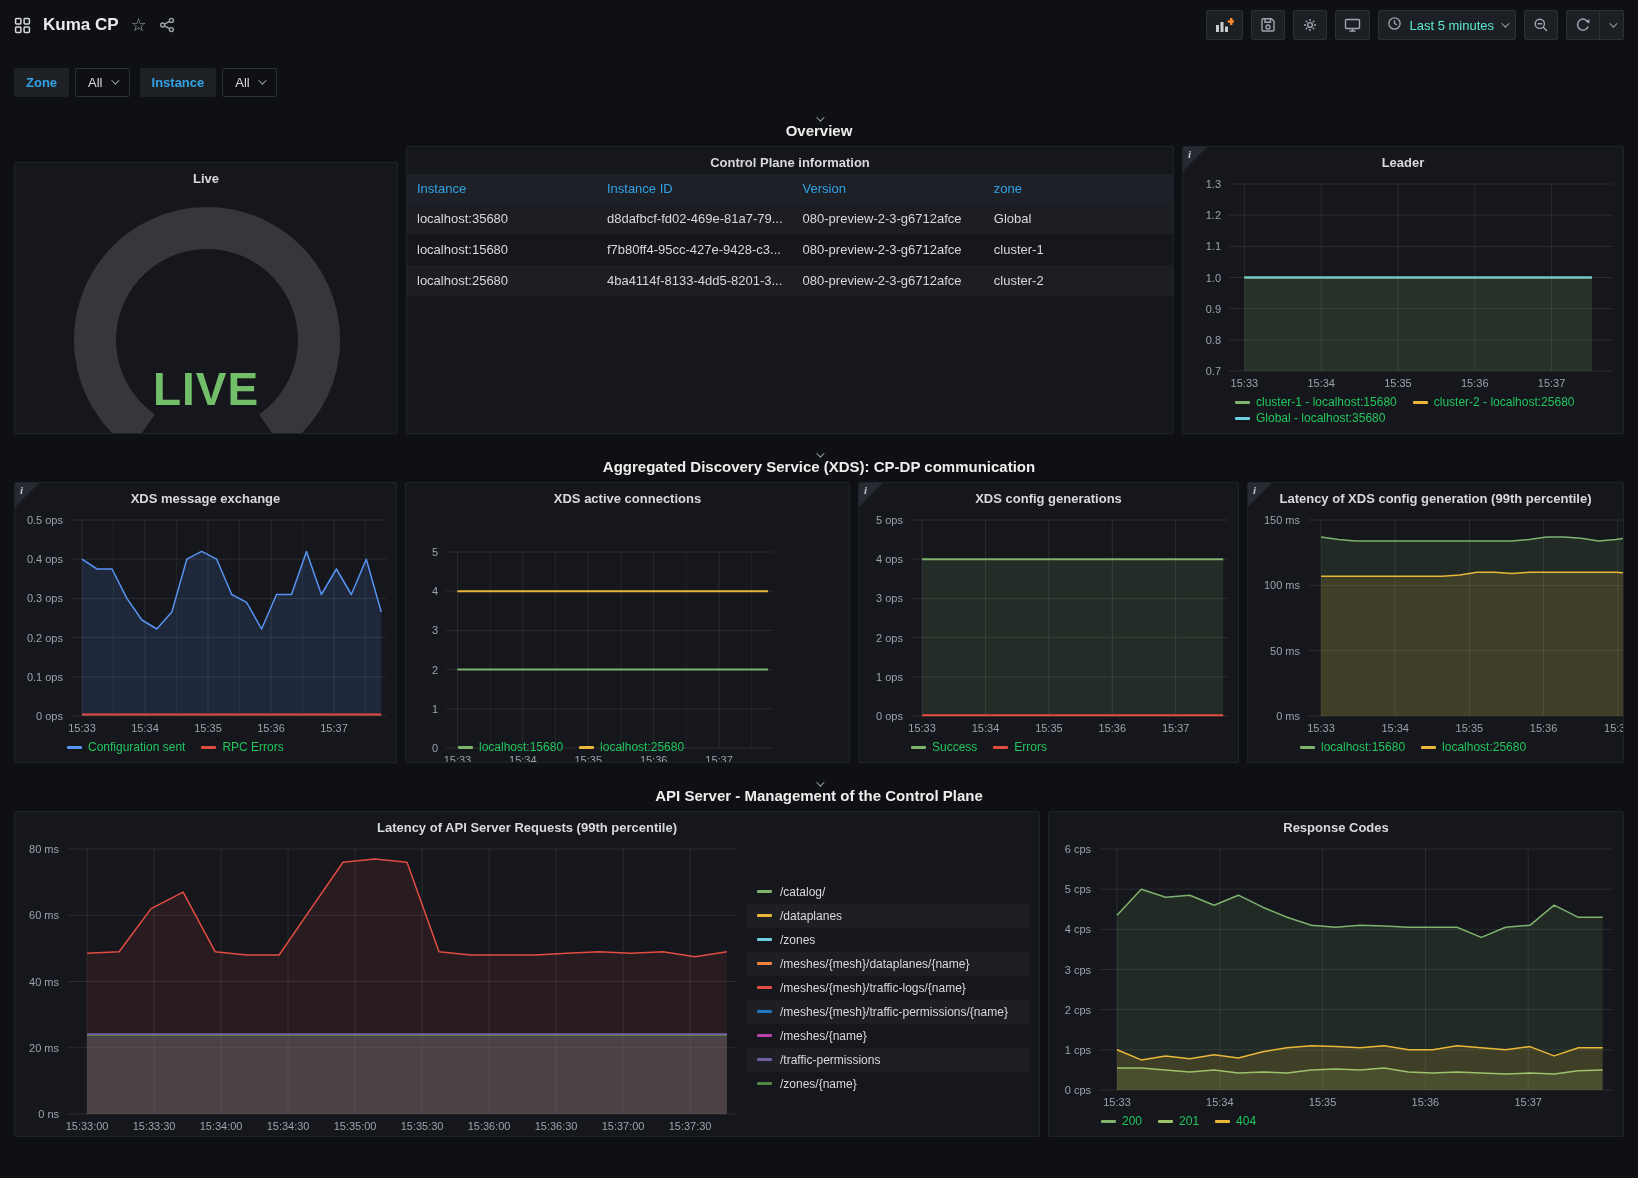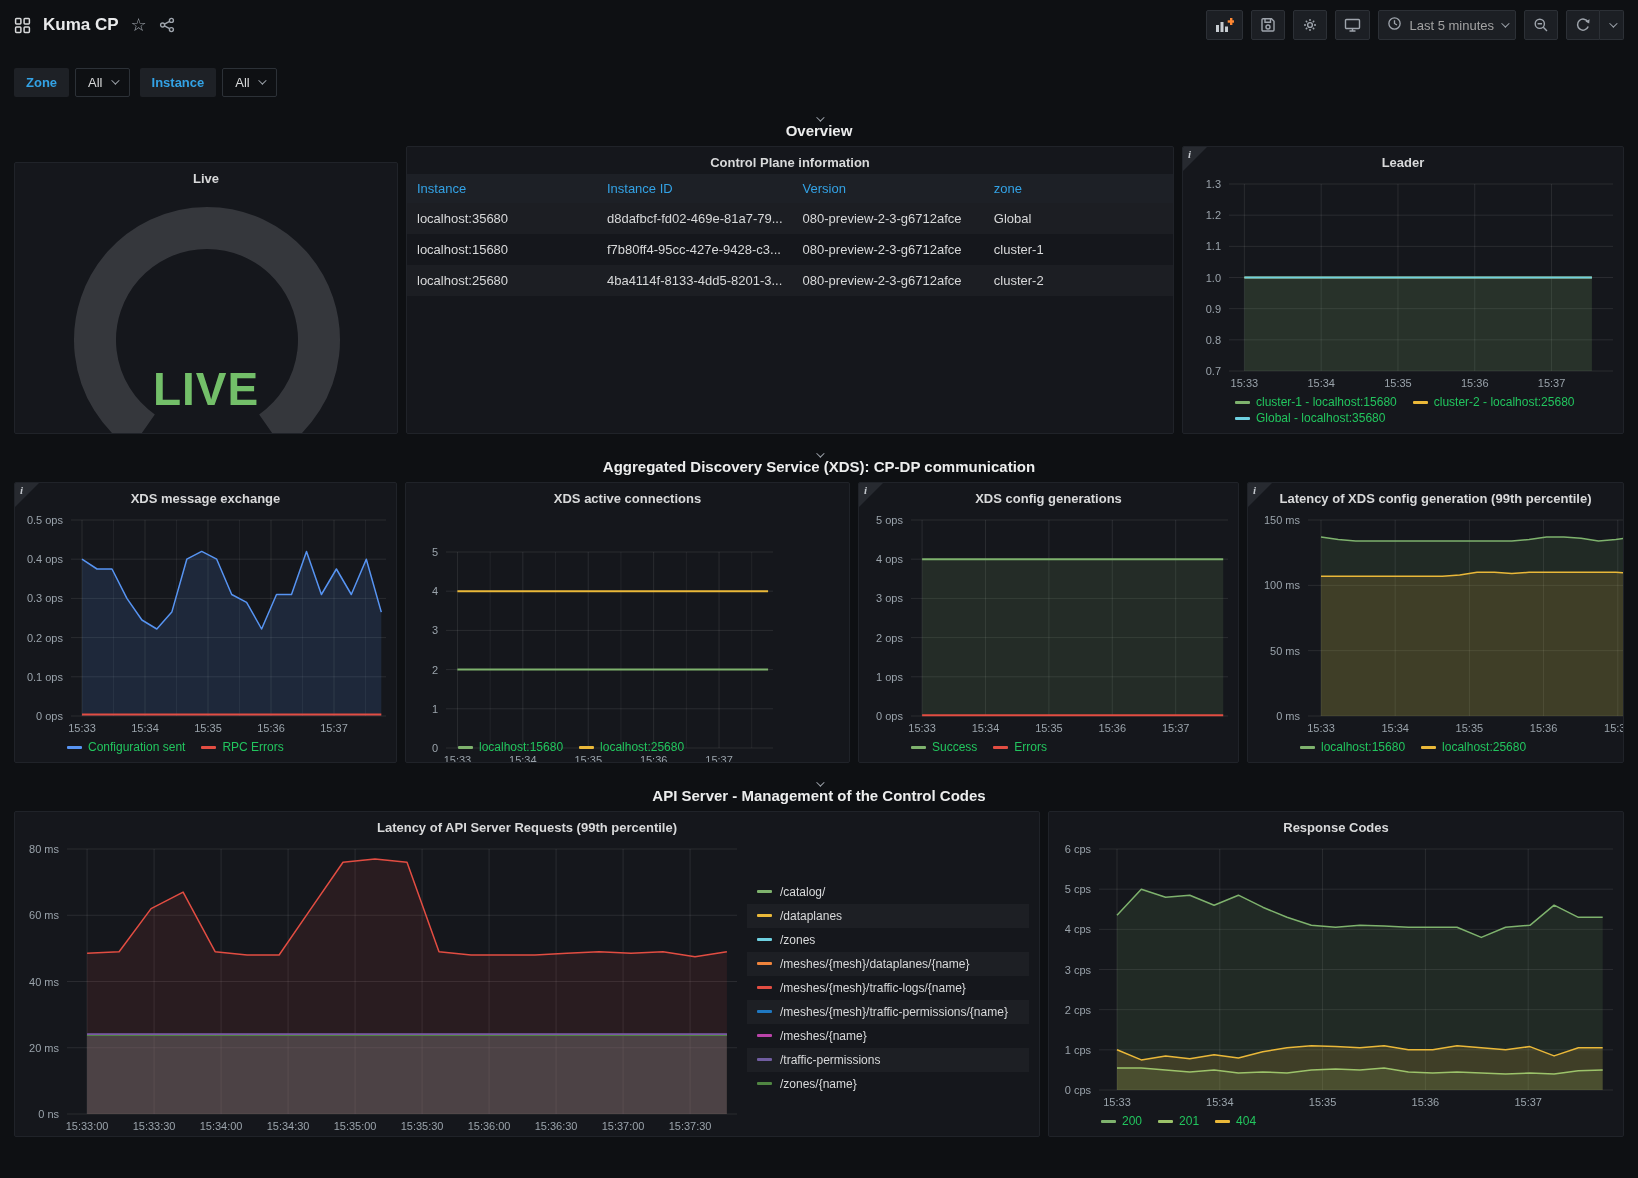--- a/index.html
+++ b/index.html
@@ -11,21 +11,21 @@
   .icon-btn { display:flex; align-items:center; justify-content:center; cursor:pointer; color:#9fa5ad; }
   .star-glyph { font-size:18px; color:#9fa5ad; }
   .tb-right { display:flex; align-items:center; gap:8px; }
   .btn { height:30px; min-width:34px; background:#1c1f24; border:1px solid #2c3036; border-radius:2px;
          display:flex; align-items:center; justify-content:center; gap:7px; padding:0 8px; color:#9fa5ad;
          font-size:13px; cursor:pointer; }
   .btn-group { display:flex; }
   .btn-group .btn { border-radius:0; }
   .btn-group .btn:first-child { border-radius:2px 0 0 2px; }
   .btn-group .btn:last-child { border-radius:0 2px 2px 0; border-left:none; min-width:24px; }
-  .time-text { color:#a3a3a3; }
+  .time-text { color:#5eead4; }
   .chev { display:inline-block; width:6px; height:6px; border-right:1.5px solid #9fa5ad;
           border-bottom:1.5px solid #9fa5ad; transform:rotate(45deg) translateY(-2px); }
   .filters { display:flex; align-items:center; gap:10px; padding:16px 14px 0 14px; height:48px; }
   .var-group { display:flex; gap:6px; align-items:center; }
   .var-label { background:#1e2126; color:#33a2e5; font-weight:bold; font-size:13px;
                padding:7px 12px; border-radius:2px; }
   .var-value { background:transparent; border:1px solid #2c3137; color:#d8d9da; font-size:13px;
                padding:6px 12px; border-radius:2px; display:flex; align-items:center; gap:8px; cursor:pointer; }
   .section-h { display:flex; align-items:center; gap:0; padding:0 14px; margin:18px 0 7px 0;
                font-size:15px; font-weight:bold; color:#eceded; cursor:pointer;flex-direction:column; }
@@ -474,21 +474,21 @@
             <span class="dash" style="background: rgb(234, 184, 57);"></span>
             <span>localhost:25680</span>
           </div>
         </div>
     </div>
   </div>
 </div>
 
 <div class="section-h">
   <span class="chev"></span>
-  <span>API Server - Management of the Control Codes</span>
+  <span>API Server - Management of the Control Plane</span>
 </div>
 
 <div class="row row3">
   <div class="panel p-apilat">
     <div class="panel-title">Latency of API Server Requests (99th percentile)</div>
     <div class="panel-body api-body">
       <div class="chart api-chart"><svg width="732" height="297">
             <line x1="72.1" x2="72.1" y1="10" y2="275" stroke="rgba(255,255,255,0.09)"></line>
             <text x="72.1" y="291" text-anchor="middle" class="tick">15:33:00</text>
             <line x1="139.10000000000002" x2="139.10000000000002" y1="10" y2="275" stroke="rgba(255,255,255,0.09)"></line>

